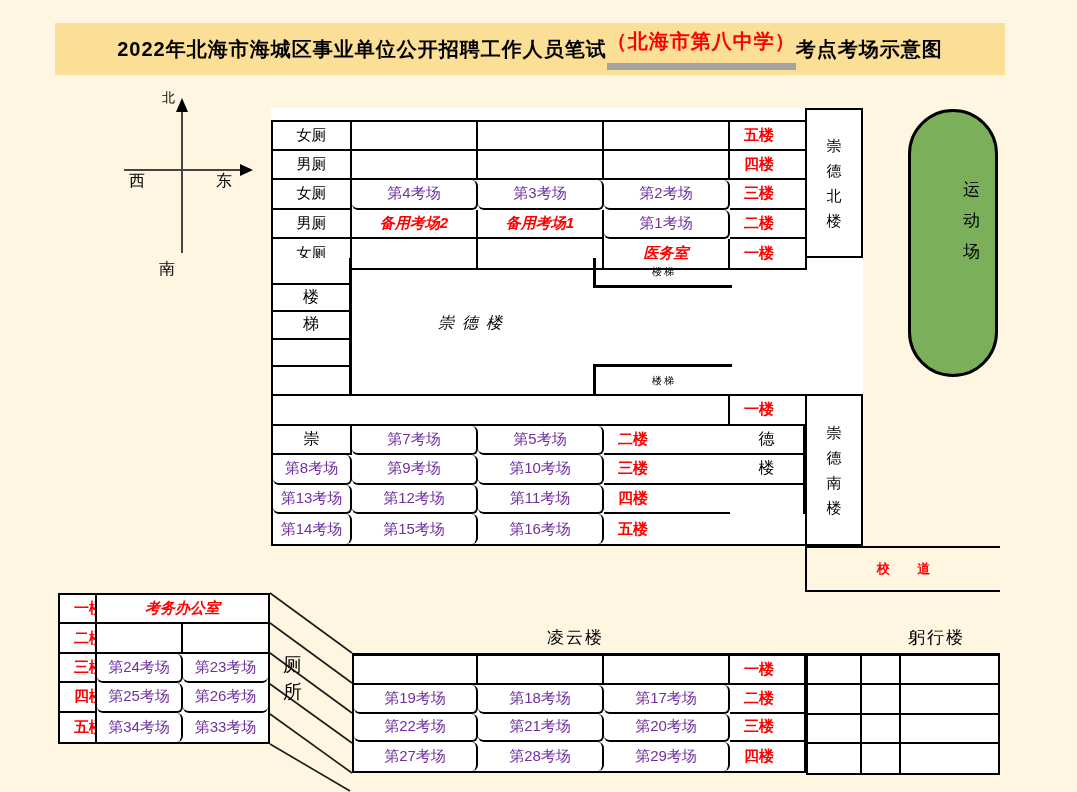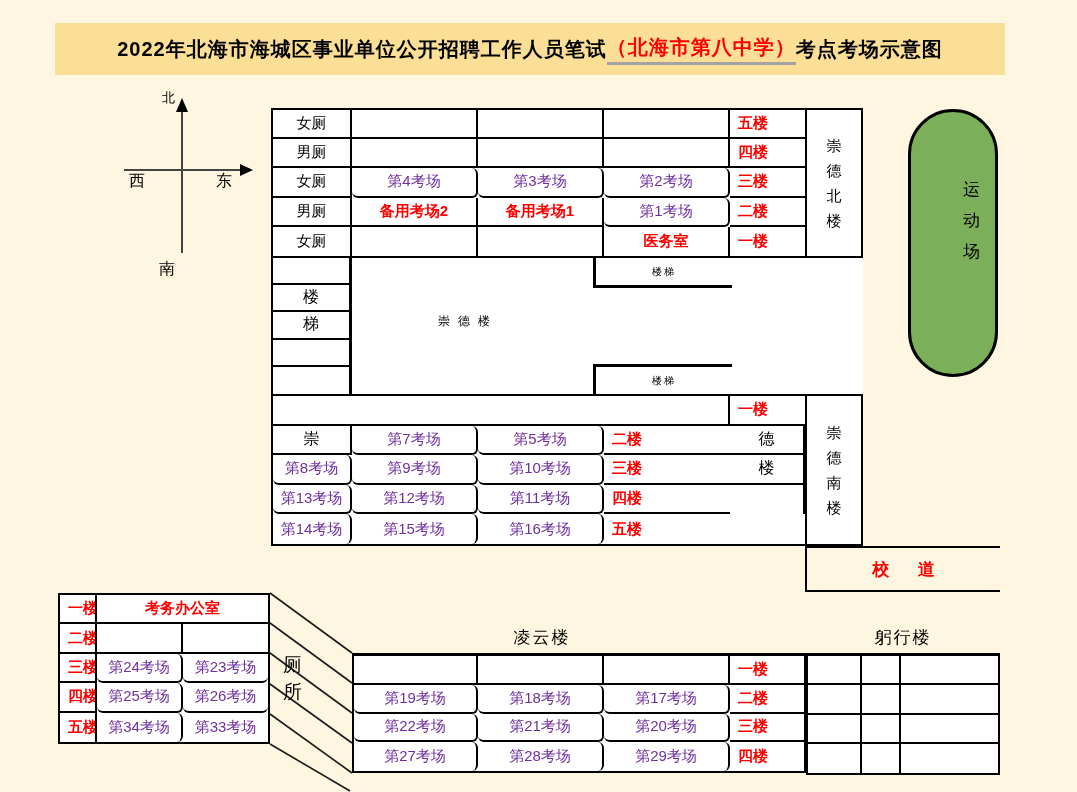--- a/index.html
+++ b/index.html
@@ -2,50 +2,50 @@
 <html><head>
 <meta charset="utf-8">
 <style>
   html,body{margin:0;padding:0;}
   .canvas{position:relative;width:1077px;height:792px;background:#FEF6E0;
           font-family:"Liberation Sans","DejaVu Sans",sans-serif;color:#000;overflow:hidden;}
   .abs{position:absolute;box-sizing:border-box;}
   .footprint{background:#fff;}
   .titlebar{background:#FBDF96;display:flex;align-items:center;justify-content:center;
             font-size:20px;font-weight:bold;letter-spacing:1px;}
-  .titlebar .hl{color:#FF0000;border-bottom:3px solid #a3a3a3;padding-bottom:1px;}
+  .titlebar .hl{color:#FF0000;border-bottom:7px solid #a3a3a3;padding-bottom:8px;}
   .tbl{display:grid;background:#fff;border:2px solid #000;}
   .tbl.tk-top{border-top:3px solid #000;}
   .c{display:flex;align-items:center;justify-content:center;border-right:2px solid #000;
      border-bottom:2px solid #000;font-size:15px;overflow:hidden;box-sizing:border-box;white-space:nowrap;}
   .last-c{border-right:none;} .last-r{border-bottom:none;}
-  .fl{justify-content:flex-start;padding-left:8px;color:#FF0000;font-weight:bold;}
+  .fl{justify-content:flex-start;padding-left:14px;color:#FF0000;font-weight:bold;}
   .rm{color:#7030A0;border-radius:6px;}
-  .rd{color:#FF0000;font-weight:bold;}
+  .rd{color:#FF0000;font-weight:bold;font-style:italic;}
   .lbl{font-size:16px;}
   .span4{grid-column:1 / span 4;}
   .spanOf{grid-column:2 / span 2;}
   .vbox{background:#fff;border:2px solid #000;display:flex;flex-direction:column;
         align-items:center;justify-content:center;font-size:15px;line-height:1;}
   .vbox div{margin:5px 0;}
   .stairs{display:grid;grid-template-rows:repeat(5,1fr);border-left:2px solid #000;
           border-right:3px solid #000;background:#fff;}
   .stairs>div{border-bottom:2px solid #000;display:flex;align-items:center;justify-content:center;
               font-size:16px;}
   .stairs>div:last-child{border-bottom:none;}
   .stairbox{display:flex;align-items:center;justify-content:center;font-size:10px;letter-spacing:2px;}
   .sb-top{border-left:3px solid #000;border-bottom:3px solid #000;}
   .sb-bot{border-left:3px solid #000;border-top:3px solid #000;}
-  .bigname{font-size:12px;letter-spacing:8px;}
+  .bigname{font-size:16px;letter-spacing:8px;font-style:italic;}
   .roadbox{border:2px solid #000;border-right:none;display:flex;align-items:center;justify-content:center;
-           color:#FF0000;font-weight:bold;font-size:17px;letter-spacing:12px;padding-left:12px;}
+           color:#FF0000;font-weight:bold;font-size:13px;letter-spacing:12px;padding-left:12px;}
   .pill{background:#7CAF5A;border:3px solid #000;border-radius:48px;}
   .pill-text{display:flex;flex-direction:column;font-size:17px;line-height:1;}
   .pill-text div{margin:7px 0;}
-  .btitle{font-size:17px;text-align:center;letter-spacing:2px;}
+  .btitle{font-size:17px;text-align:right;letter-spacing:2px;}
   .vfree{display:flex;flex-direction:column;font-size:19px;line-height:1;}
   .vfree div{margin:4px 0;}
   .cmp-label{position:absolute;font-size:16px;}
   .cmp-n{font-size:13px;}
 </style>
 </head>
 <body>
 
 <div class="canvas">
 
@@ -61,21 +61,21 @@
     <line x1="72" y1="24" x2="72" y2="168" stroke="#444" stroke-width="2"></line>
     <line x1="14" y1="85" x2="130" y2="85" stroke="#444" stroke-width="2"></line>
     <polygon points="66,27 78,27 72,13" fill="#000"></polygon>
     <polygon points="130,79 130,91 143,85" fill="#000"></polygon>
   </svg>
   <span class="cmp-label cmp-n" style="left:162px;top:89px;">北</span>
   <span class="cmp-label" style="left:129px;top:171px;">西</span>
   <span class="cmp-label" style="left:216px;top:171px;">东</span>
   <span class="cmp-label" style="left:159px;top:259px;">南</span>
 
-  <div class="abs tbl" style="left:271px;top:108px;width:536px;height:150px;
+  <div class="abs tbl" style="left:271px;top:120px;width:536px;height:150px;
        grid-template-columns:79px 126px 126px 126px 75px;grid-template-rows:repeat(5,29.2px);">
     <div class="c">女厕</div>
     <div class="c"></div>
     <div class="c"></div>
     <div class="c"></div>
     <div class="c fl last-c">五楼</div>
 
     <div class="c">男厕</div>
     <div class="c"></div>
     <div class="c"></div>

